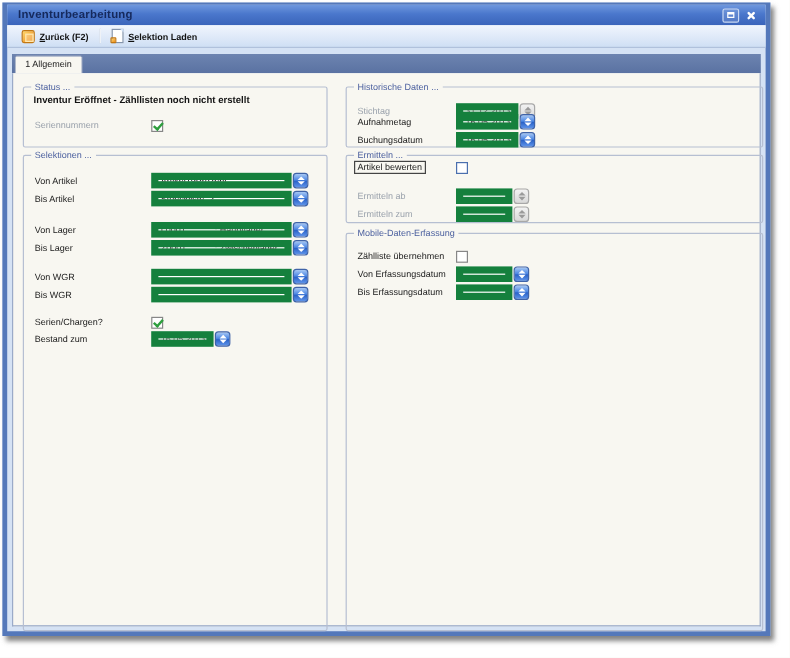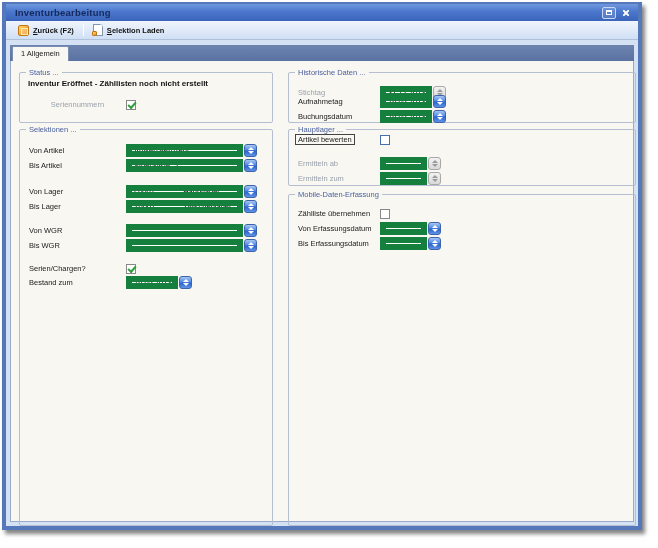--- a/index.html
+++ b/index.html
@@ -112,21 +112,21 @@
   .checkbox { width:10px; height:10px; border:1px solid #878787; background:#fff;
     position:relative; display:inline-block; flex:none; }
   .checkbox.focus { border-color:#4a6fae; }
   .checkbox.checked::after {
     content:""; position:absolute; left:1px; top:1px; width:6px; height:3px;
     border-left:2px solid #2e9e3e; border-bottom:2px solid #2e9e3e;
     transform:rotate(-48deg); transform-origin:center;
   }
   .status-msg { position:absolute; left:8px; top:6px; font-size:8px; font-weight:bold; color:#141414; white-space:nowrap; }
   
-  .g-status { left:8px;  top:11px;  width:254px; height:51px;text-align:center; }
+  .g-status { left:8px;  top:11px;  width:254px; height:51px; }
   .g-hist   { left:277px; top:11px; width:348px; height:51px; }
   .g-sel    { left:8px;  top:68px;  width:254px; height:397px; }
   .g-bew    { left:277px; top:68px; width:348px; height:57px; }
   .g-mob    { left:277px; top:133px; width:348px; height:332px; }
 </style>
 </head>
 <body>
 
 <div class="window">
 
@@ -238,21 +238,21 @@
           <span class="checkbox checked"></span>
         </div>
         <div class="row" style="top:146px">
           <span class="lbl lw-l">Bestand zum</span>
           <span class="field w-date">16.05.2013 /Do</span>
           <span class="spin"></span>
         </div>
       </div>
 
       <div class="group g-bew">
-        <span class="gtitle">Hauptlager ...</span>
+        <span class="gtitle">Ermitteln ...</span>
         <div class="row" style="top:3px">
           <span class="lw-r"><span class="lbl focus-label">Artikel bewerten</span></span>
           <span class="checkbox focus"></span>
         </div>
         <div class="row" style="top:27px">
           <span class="lbl gray lw-r">Ermitteln ab</span>
           <span class="field w-sm disabled"></span>
           <span class="spin disabled"></span>
         </div>
         <div class="row" style="top:42px">

